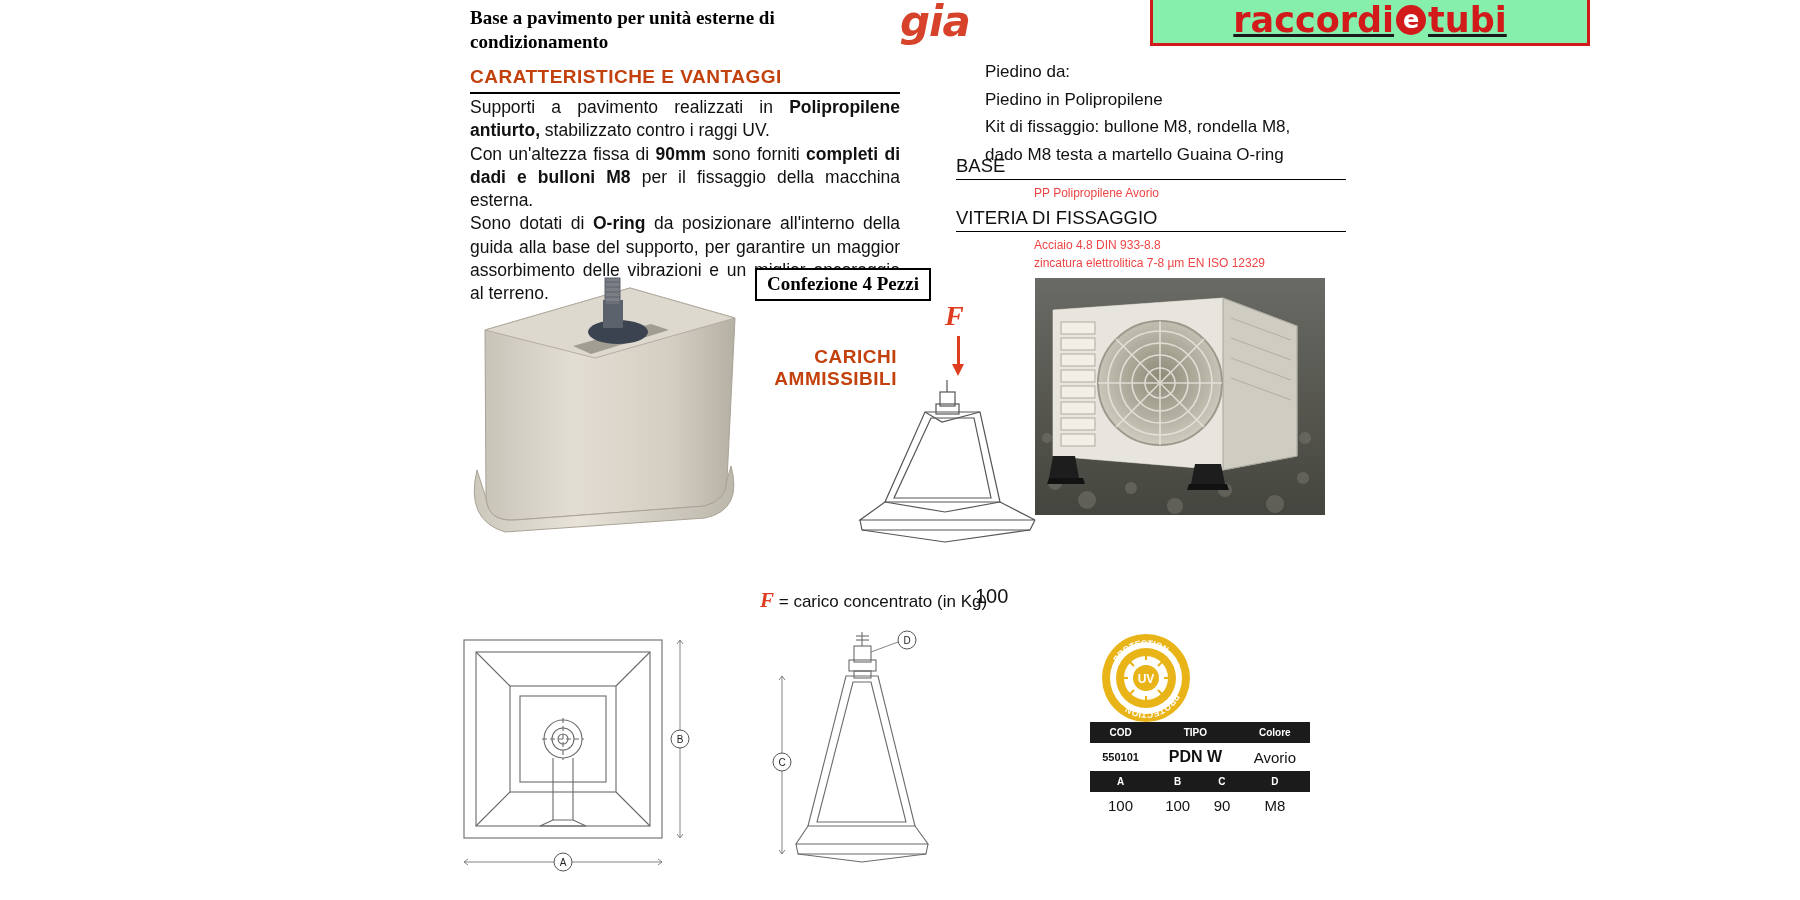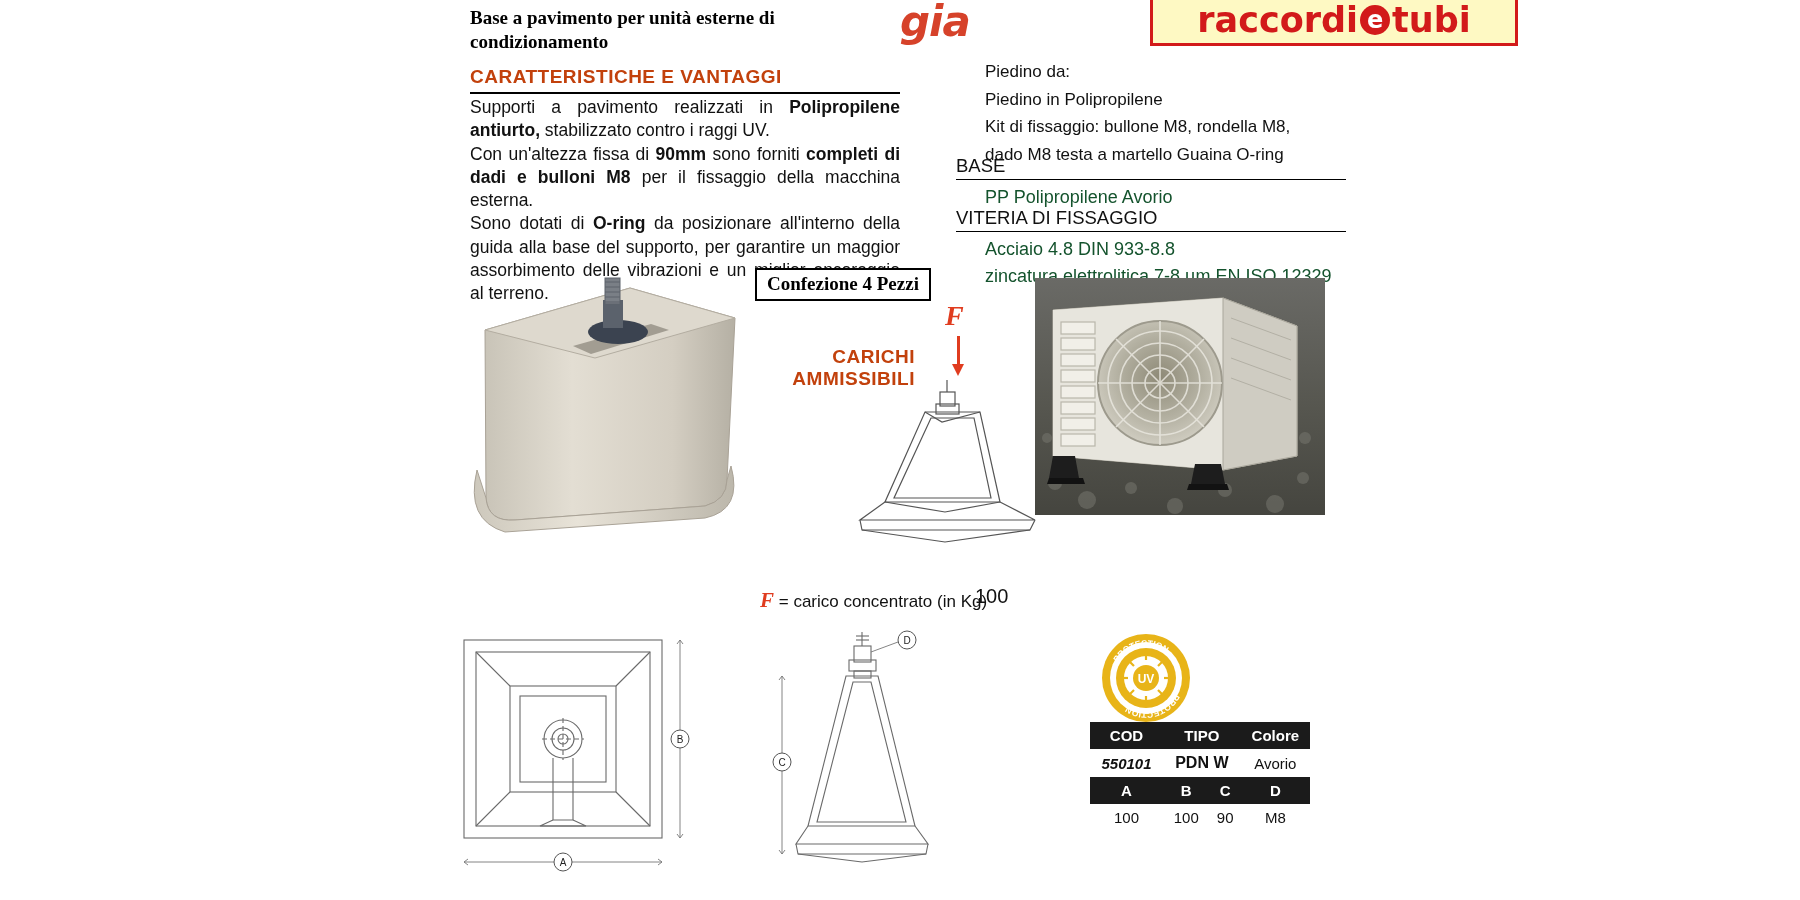--- a/index.html
+++ b/index.html
@@ -36,24 +36,25 @@
     font-weight: bold;
     font-style: italic;
     font-size: 42px;
     color: #d6422a;
     letter-spacing: -1px;
     line-height: 44px;
   }
   .logo-raccordi {
     position: absolute;
     left: 1150px; top: 0px;
-    width: 368px; height: 46px;
+    width: 440px; height: 46px;
     border: 3px solid #d21a1a;
     border-top: none;
-    background: #fef9c3;
+    background: #86efac;
+    text-decoration: underline;
   }
   .logo-raccordi .rt-text {
     font-family: "DejaVu Sans", sans-serif;
     font-weight: bold;
     font-size: 35px;
     line-height: 41px;
     text-align: center;
     color: #d21a1a;
     white-space: nowrap;
   }
@@ -110,21 +111,21 @@
 
   
   .prod-photo {
     position: absolute;
     left: 455px; top: 270px;
     width: 350px; height: 300px;
   }
 
   
   #carichi-head {
-    left: 735px; top: 346px; width: 180px;
+    left: 717px; top: 346px; width: 180px;
     font-size: 19px;
     text-align: right;
   }
   .f-letter {
     position: absolute;
     left: 945px; top: 300px;
     font-family: "Liberation Serif", serif;
     font-weight: bold;
     font-style: italic;
     font-size: 28px;
@@ -184,25 +185,25 @@
     font-size: 18.5px;
     font-weight: normal;
     color: #111;
     border-bottom: 1px solid #000;
     padding-bottom: 2px;
   }
   #base-title { top: 155px; }
   #viteria-title { top: 207px; }
   .spec-sub {
     position: absolute;
-    left: 985px;
+    left: 1034px;
     width: 400px;
-    font-size: 18px;
+    font-size: 12px;
     line-height: 1.5;
-    color: #14532d;
+    color: #ef4444;
   }
   #base-sub { top: 184px; }
   #viteria-sub { top: 236px; }
 
   
   .ac-photo {
     position: absolute;
     left: 1035px; top: 278px;
     width: 290px; height: 237px;
     background: #4a4a48;
@@ -225,30 +226,29 @@
     font-size: 15px;
   }
   .spec-table td, .spec-table th {
     padding: 5px 0;
     text-align: center;
   }
   .spec-table tr.dark td {
     background: #1b1b1b;
     color: #fff;
     font-weight: bold;
-    font-size: 15px;
+    font-size: 10px;
   }
   .spec-table tr.light td {
     background: #fff;
     color: #111;
   }
   .spec-table td.code {
     font-weight: bold;
-    font-style: italic;
-    font-size: 15px;
+    font-size: 11px;
   }
   .spec-table td.tipo { font-weight: bold; font-size: 16px; }
 
   
   .tech-drawing {
     position: absolute;
   }
   #drawing-top { left: 450px; top: 630px; width: 280px; height: 270px; }
   #drawing-side { left: 770px; top: 630px; width: 200px; height: 270px; }
 </style>

